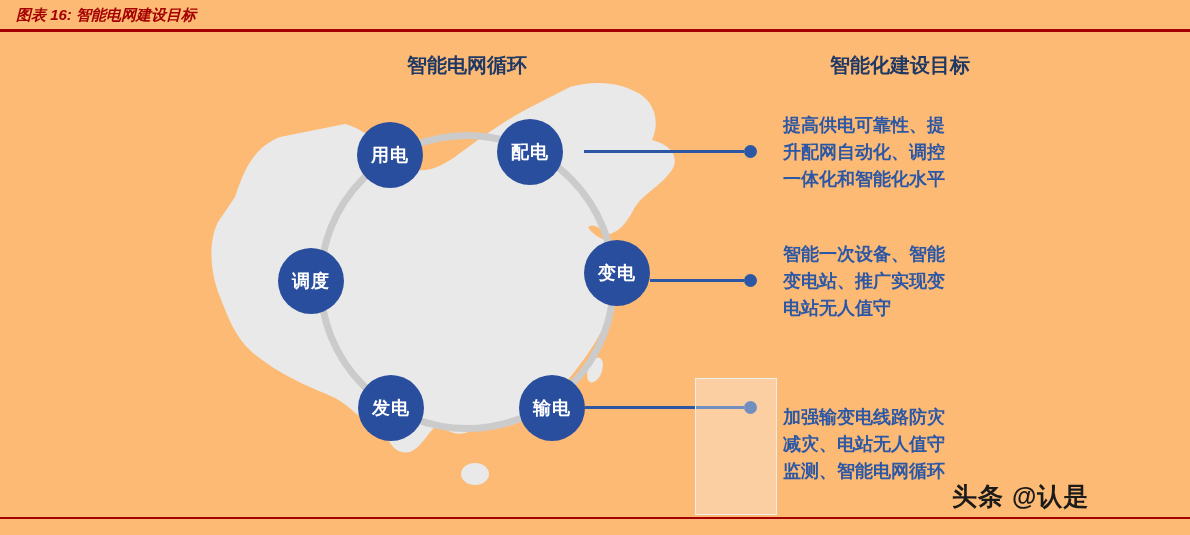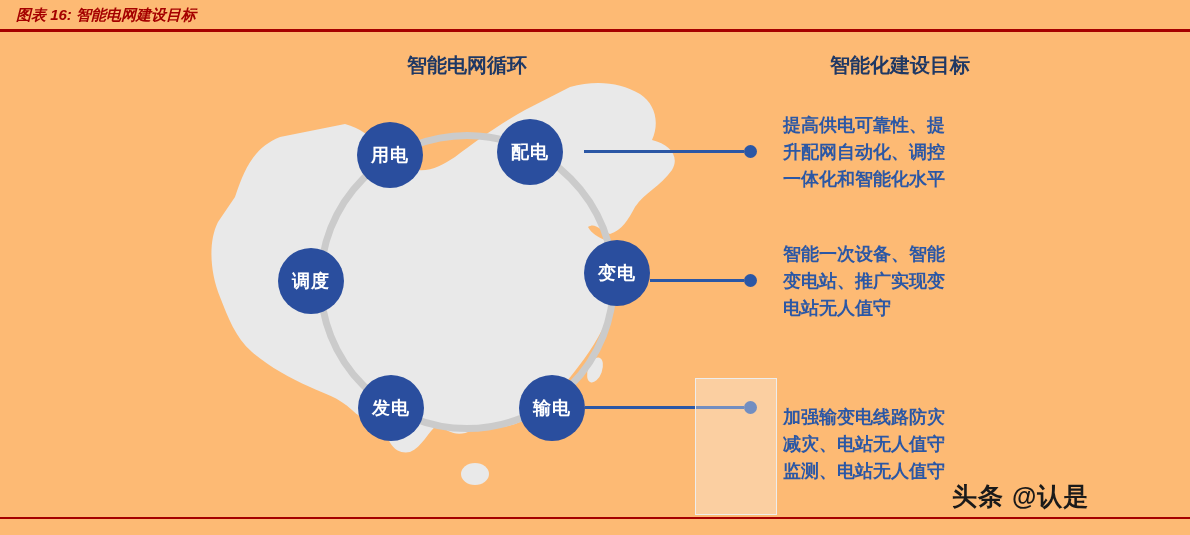--- a/index.html
+++ b/index.html
@@ -133,21 +133,21 @@
     <div>一体化和智能化水平</div>
   </div>
   <div class="goal g2">
     <div>智能一次设备、智能</div>
     <div>变电站、推广实现变</div>
     <div>电站无人值守</div>
   </div>
   <div class="goal g3">
     <div>加强输变电线路防灾</div>
     <div>减灾、电站无人值守</div>
-    <div>监测、电站无人值守</div>
+    <div>监测、智能电网循环</div>
   </div>
 
   <div class="faint-box"></div>
 
   <div class="footer-watermark">头条 @认是</div>
 
   <div class="rule-bottom"></div>
 
 </div>
 

